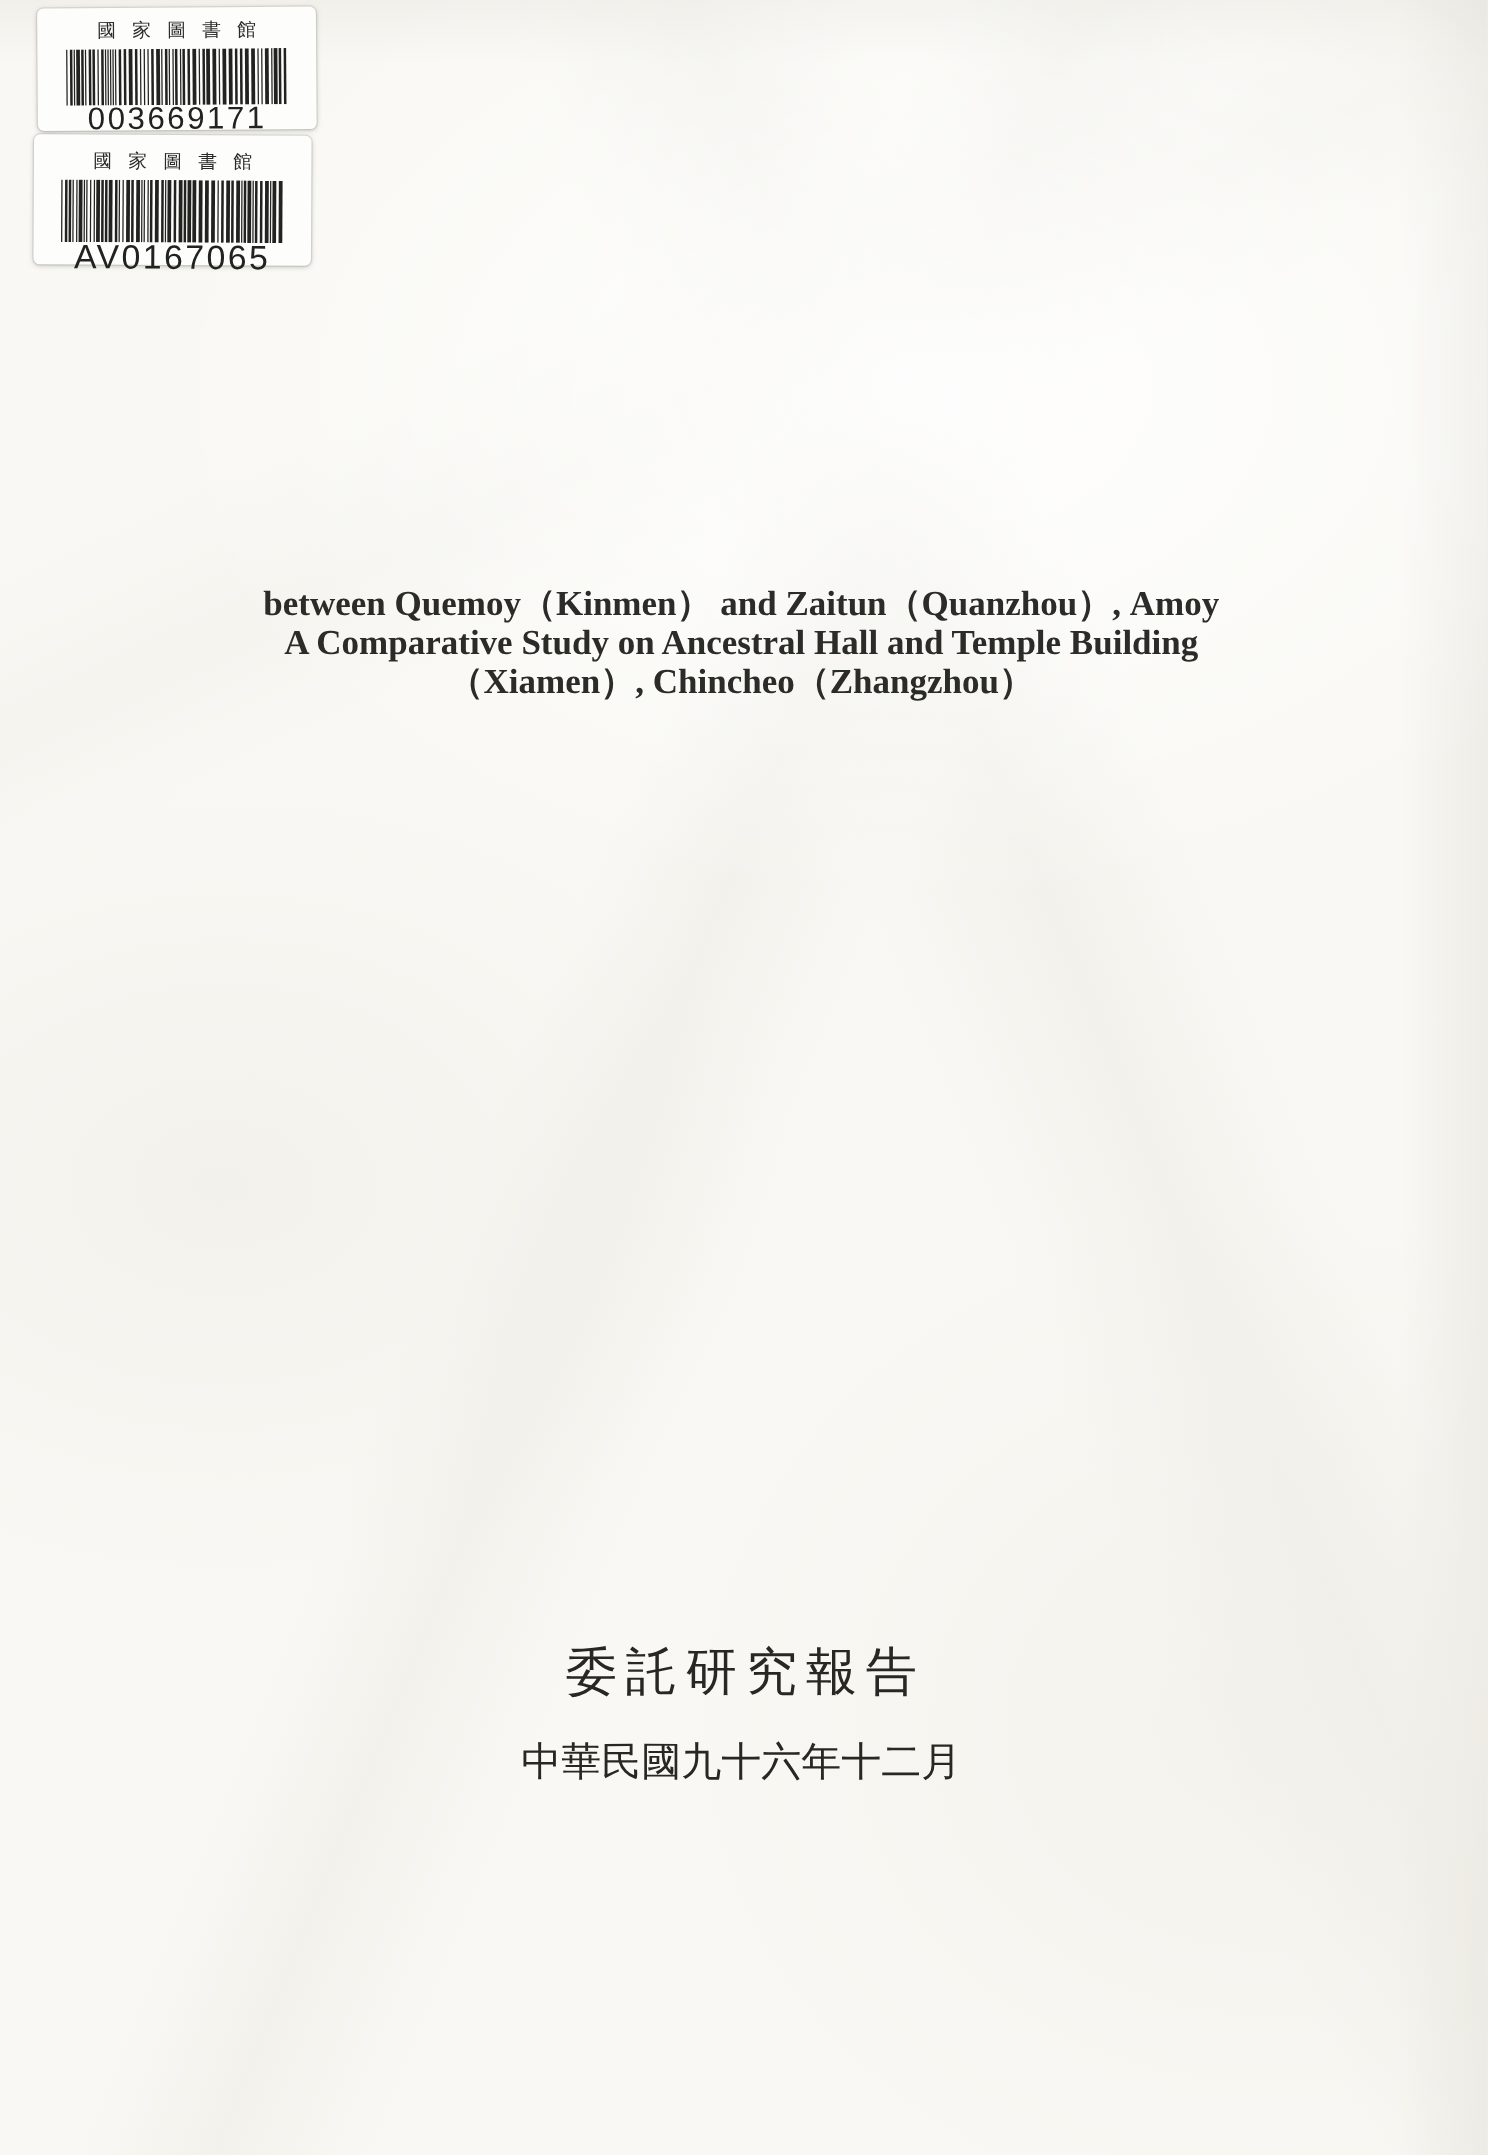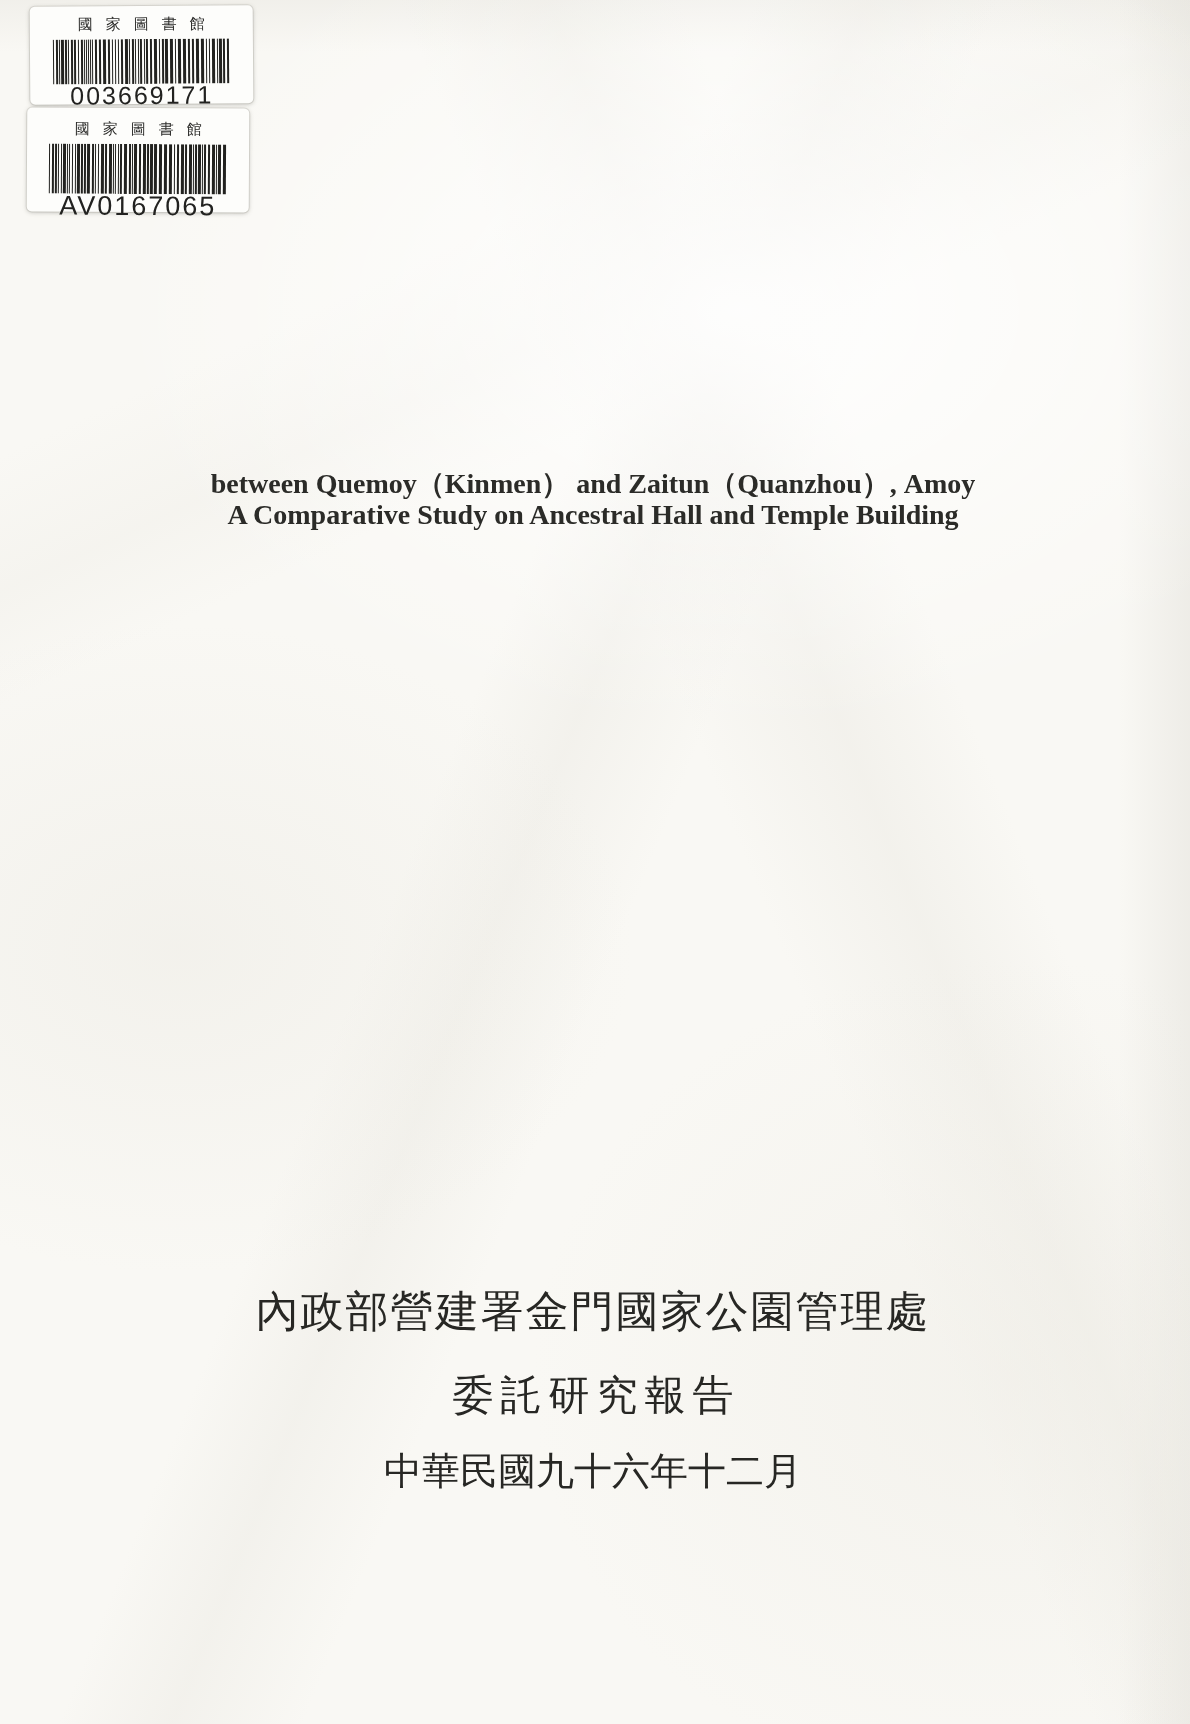--- a/index.html
+++ b/index.html
@@ -122,21 +122,21 @@
   .report-type {
     margin-top: 27px;
     font-size: 41px;
     letter-spacing: 7px;
     text-indent: 7px;
     white-space: nowrap;
     font-family: "DejaVu Serif", "Liberation Serif", serif;
   }
   .publication-date {
     margin-top: 23px;
-    font-size: 38px;
+    font-size: 32px;
     letter-spacing: 0px;
     white-space: nowrap;
     font-family: Liberation Serif, serif;
   }
 </style>
 </head>
 <body>
 
 <div class="page">
 
@@ -355,22 +355,22 @@
         <span class="bar" style="width: 3px;"></span>
         <span class="gap" style="width: 2px;"></span>
       </div>
     <div class="label-code">AV0167065</div>
   </div>
 
   <div class="title-block">
     <div class="title-en">
       <div>between Quemoy（Kinmen） and Zaitun（Quanzhou）, Amoy</div>
       <div>A Comparative Study on Ancestral Hall and Temple Building</div>
+      <div>（Xiamen）, Chincheo（Zhangzhou）</div>
     </div>
   </div>
 
   <div class="publisher-block">
-    <div class="publisher-name">內政部營建署金門國家公園管理處</div>
     <div class="report-type">委託研究報告</div>
     <div class="publication-date">中華民國九十六年十二月</div>
   </div>
 
 </div>
 
 </body></html>

